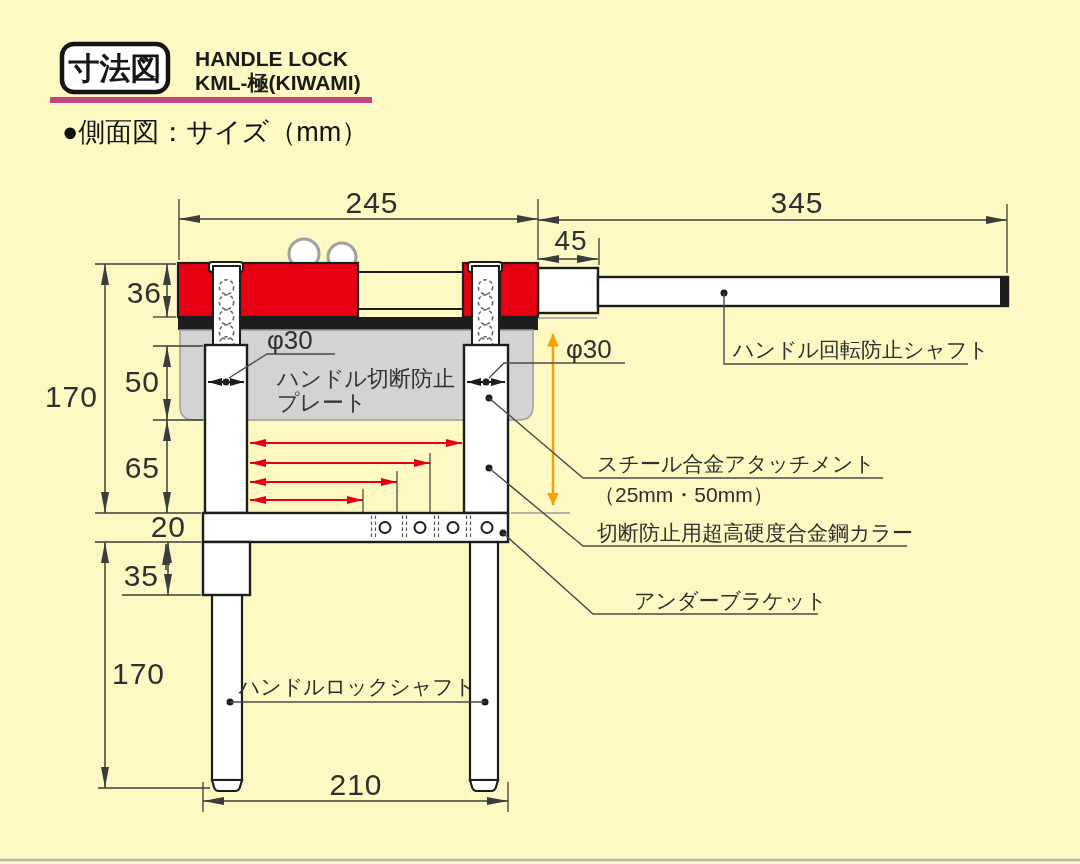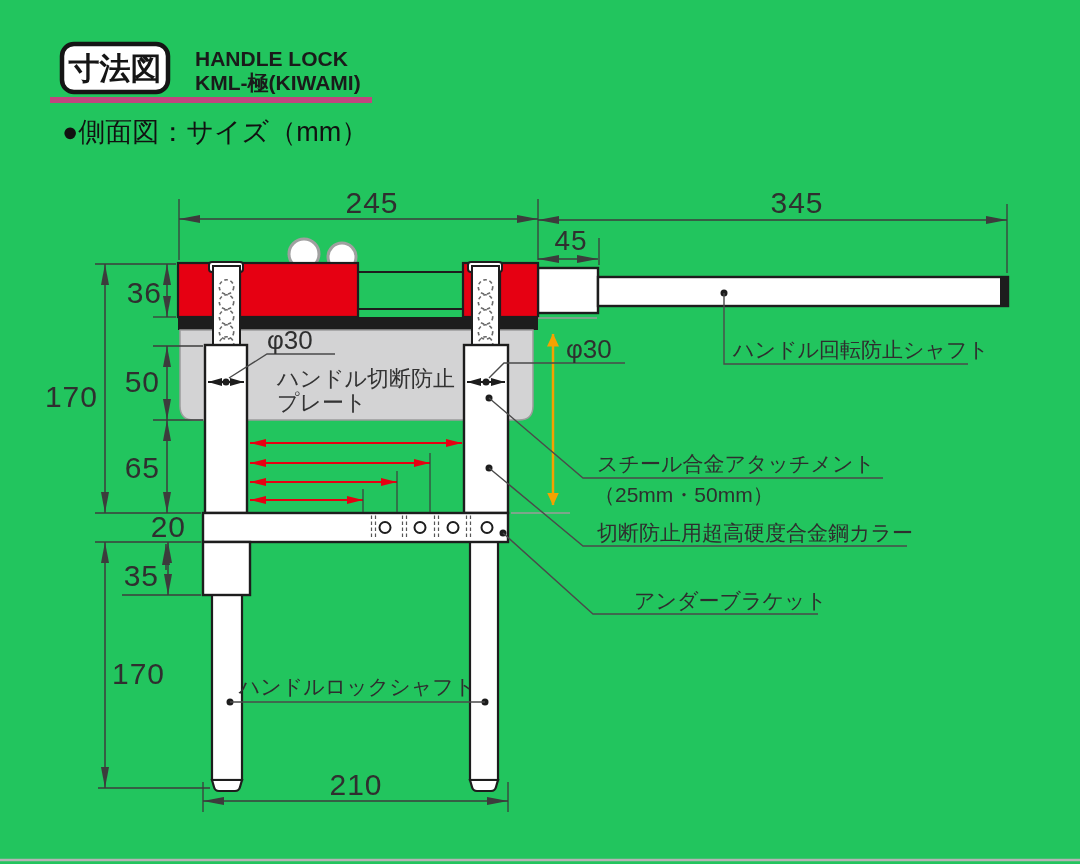--- a/index.html
+++ b/index.html
@@ -1,16 +1,16 @@
 <!DOCTYPE html>
 <html><head>
 <meta charset="utf-8">
 <style>
   html,body{margin:0;padding:0;background:#fff;}
-  #stage{position:relative;width:1080px;height:864px;background:#22c55e;overflow:hidden;}
+  #stage{position:relative;width:1080px;height:864px;background:#fef9c3;overflow:hidden;}
   svg{display:block;width:1080px;height:864px;}
   text{font-family:"Liberation Sans","DejaVu Sans",sans-serif;fill:#2e2e2e;}
   .hdr-badge-txt{font-size:31px;font-weight:bold;fill:#151515;}
   .hdr-prod{font-size:21px;font-weight:bold;fill:#1a1a1a;}
   .hdr-view{font-size:27px;fill:#111;}
   .dimtxt{font-size:30px;letter-spacing:1px;fill:#2f2f2f;}
   .dimtxt-s{font-size:28px;letter-spacing:1px;fill:#2f2f2f;}
   .phitxt{font-size:26px;fill:#2f2f2f;}
   .lbl{font-size:21px;fill:#2e2e2e;}
   .lbl2{font-size:22px;fill:#333;}

